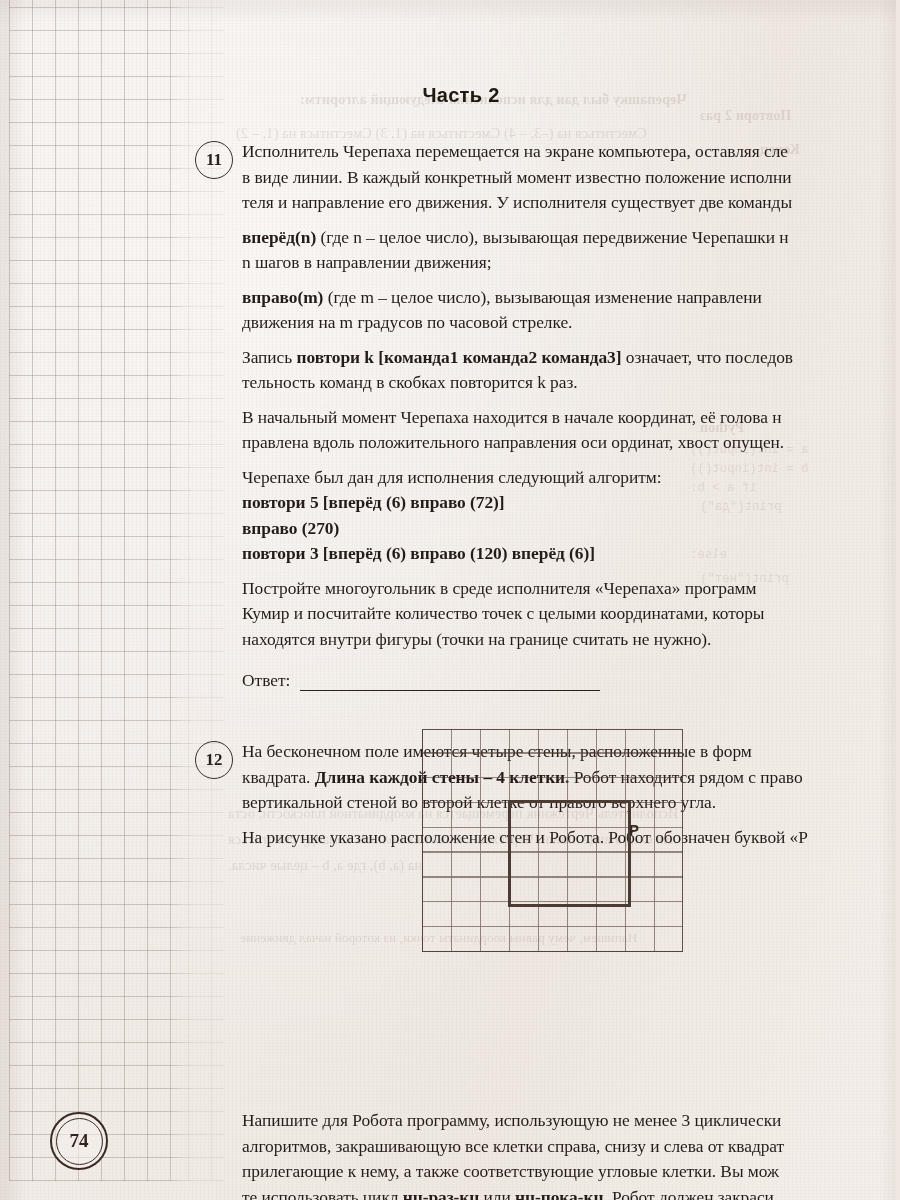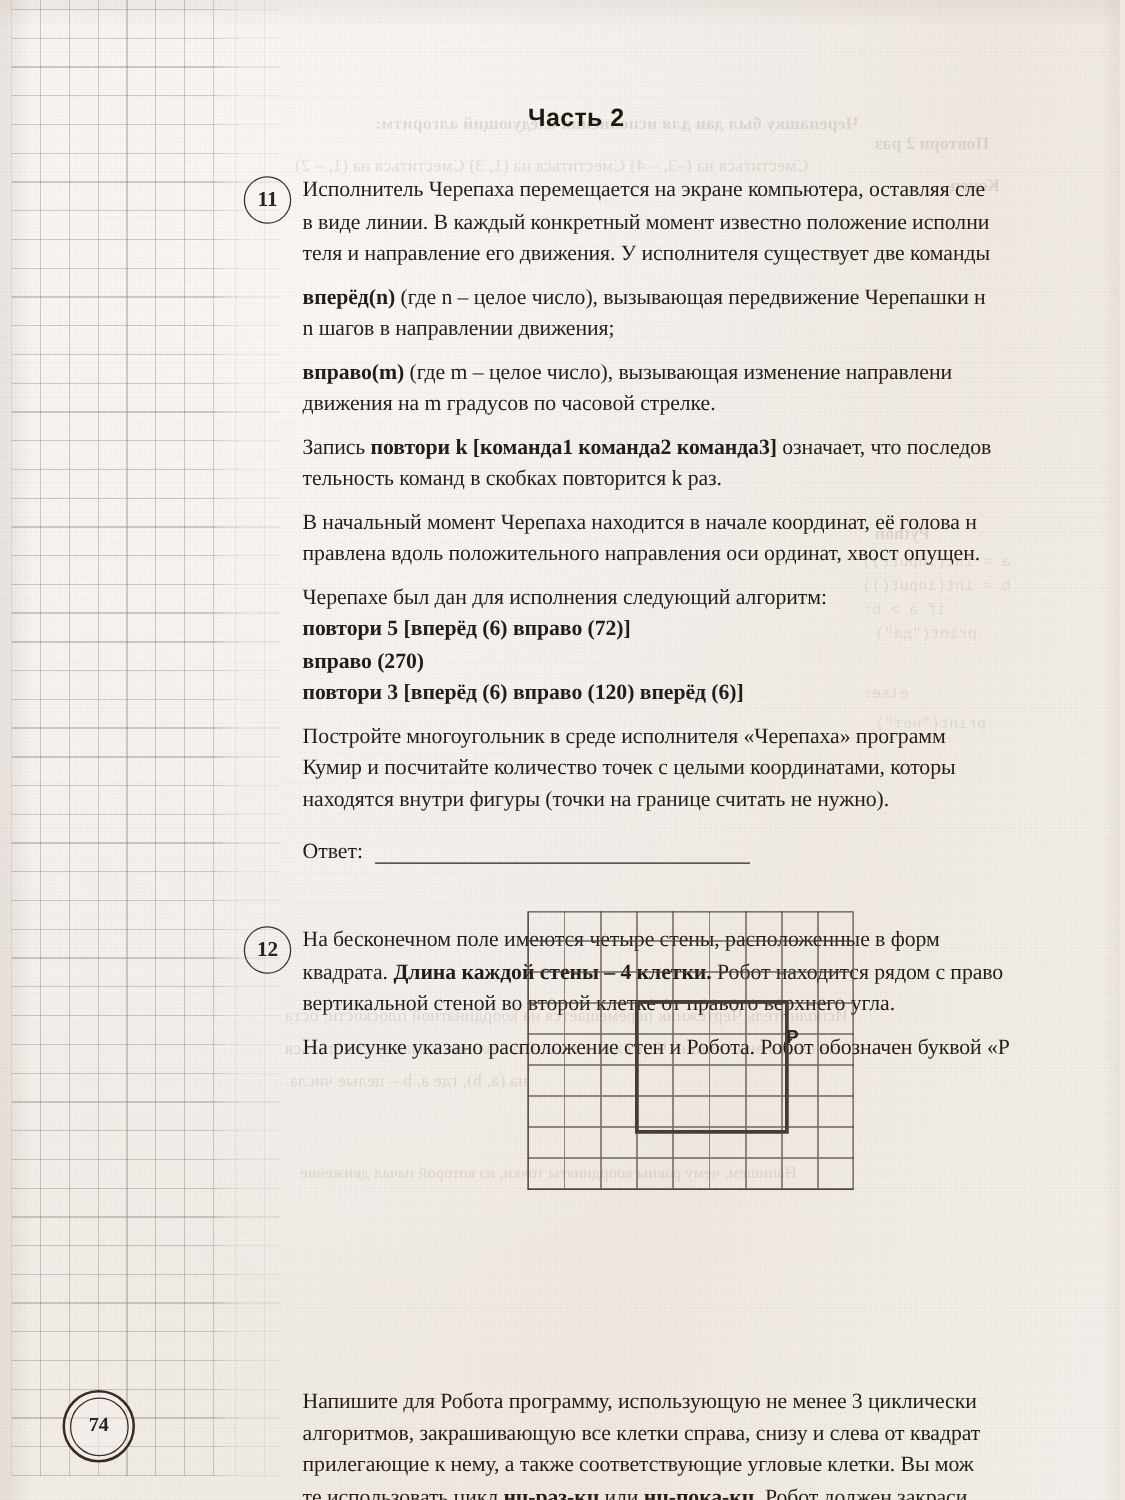--- a/index.html
+++ b/index.html
@@ -125,21 +125,21 @@
     width:54px;height:54px;border-radius:50%;
     border:2px solid #3a2a22;
     display:flex;align-items:center;justify-content:center;
     background:rgba(245,240,236,.55);
   }
   #page-number:before{
     content:"";position:absolute;inset:3.5px;border-radius:50%;
     border:1.3px solid #3a2a22;
   }
   #page-number span{
-    font-family:"Liberation Serif", serif;font-weight:bold;font-size:16px;color:#30241d;
+    font-family:"Liberation Serif", serif;font-weight:bold;font-size:19px;color:#30241d;
     position:relative;z-index:2;
   }
 
   
   #vignette{
     position:absolute;inset:0;pointer-events:none;
     background:
       linear-gradient(90deg, rgba(120,98,84,.10) 0 6px, rgba(0,0,0,0) 26px),
       linear-gradient(270deg, rgba(120,98,84,.08) 0 4px, rgba(0,0,0,0) 20px),
       linear-gradient(180deg, rgba(120,98,84,.07) 0 4px, rgba(0,0,0,0) 22px);

